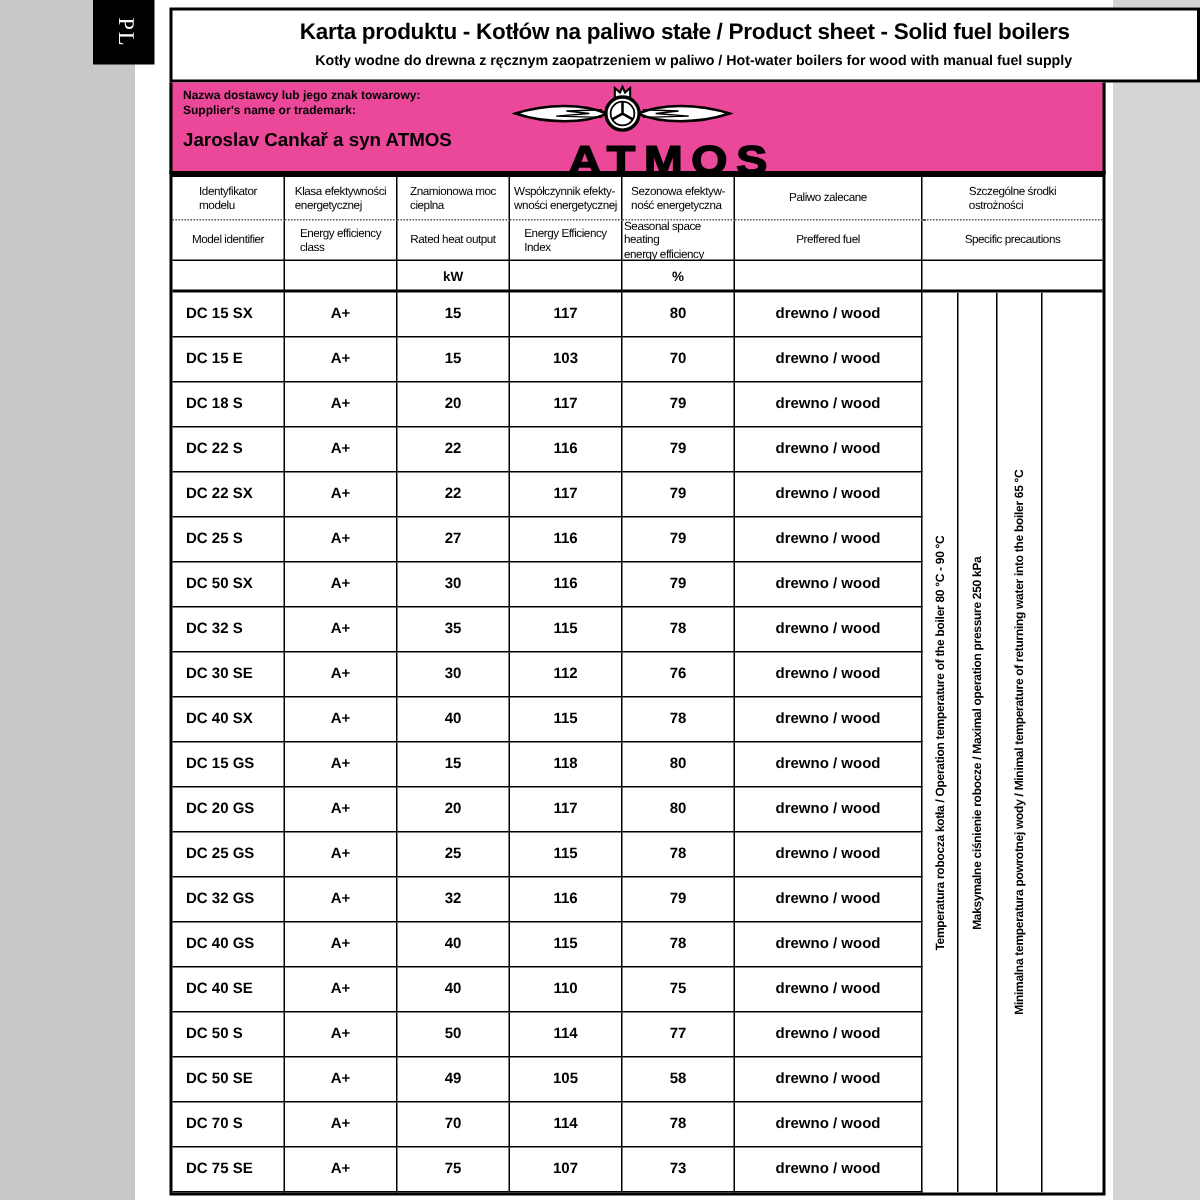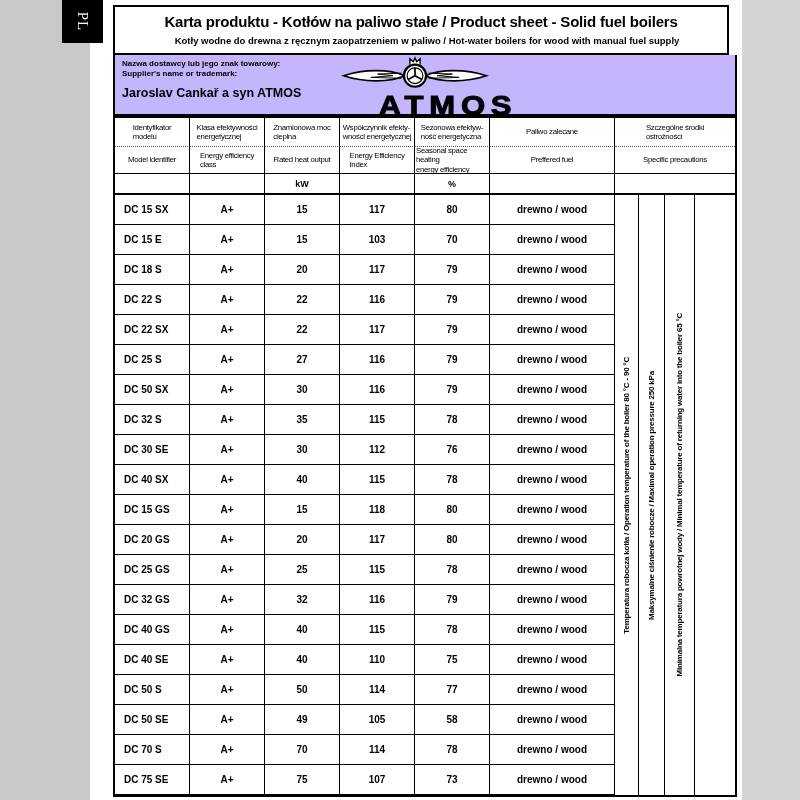--- a/index.html
+++ b/index.html
@@ -13,27 +13,27 @@
   .page{position:absolute;left:90px;top:0;width:652px;height:800px;background:#ffffff;}
   .pl-tab{
     position:absolute;left:62px;top:0;width:41px;height:43px;background:#000;
     display:flex;align-items:center;justify-content:center;
   }
   .pl-tab span{
     color:#fff;font-family:"Liberation Serif",serif;font-size:15px;
     display:inline-block;transform:rotate(90deg);letter-spacing:1px;
   }
   .title-box{
-    position:absolute;left:113px;top:5px;width:616px;height:50px;background:#fff;
+    position:absolute;left:113px;top:5px;width:687px;height:50px;background:#fff;
     border:2px solid #000;box-sizing:border-box;text-align:center;
   }
   .title-box .title{font-weight:bold;font-size:15px;letter-spacing:-0.2px;margin-top:6px;white-space:nowrap;}
   .title-box .subtitle{font-weight:bold;font-size:9.5px;margin-top:5px;margin-left:12px;}
   .supplier-box{
-    position:absolute;left:113px;top:55px;width:624px;height:61px;background:#c4b5fd;
+    position:absolute;left:113px;top:55px;width:624px;height:61px;background:#ec4899;
     border:2px solid #000;border-top:none;box-sizing:border-box;
   }
   .supplier-label{
     position:absolute;left:7px;top:4px;font-weight:bold;font-size:8px;line-height:1.3;
     white-space:pre-line;
   }
   .supplier-name{position:absolute;left:7px;top:31px;font-weight:bold;font-size:12.5px;}
   .logo{position:absolute;left:155px;top:1px;width:230px;text-align:right;}
   .logo-word{
     font-weight:bold;font-size:27px;letter-spacing:5px;line-height:1;

